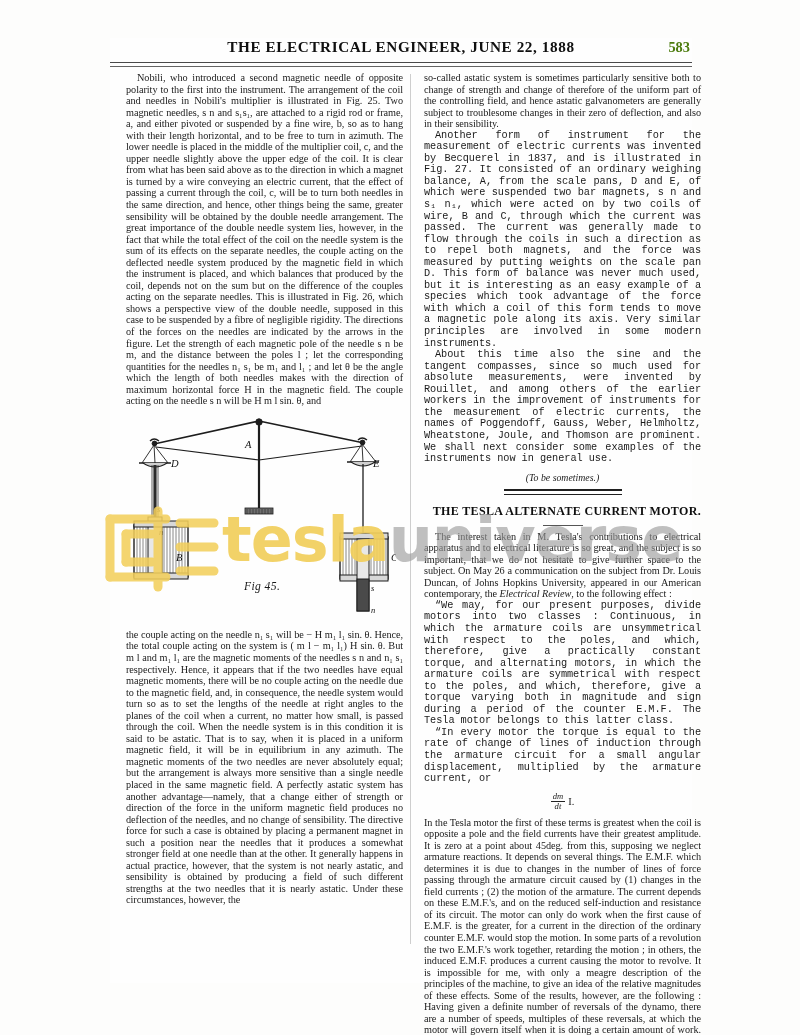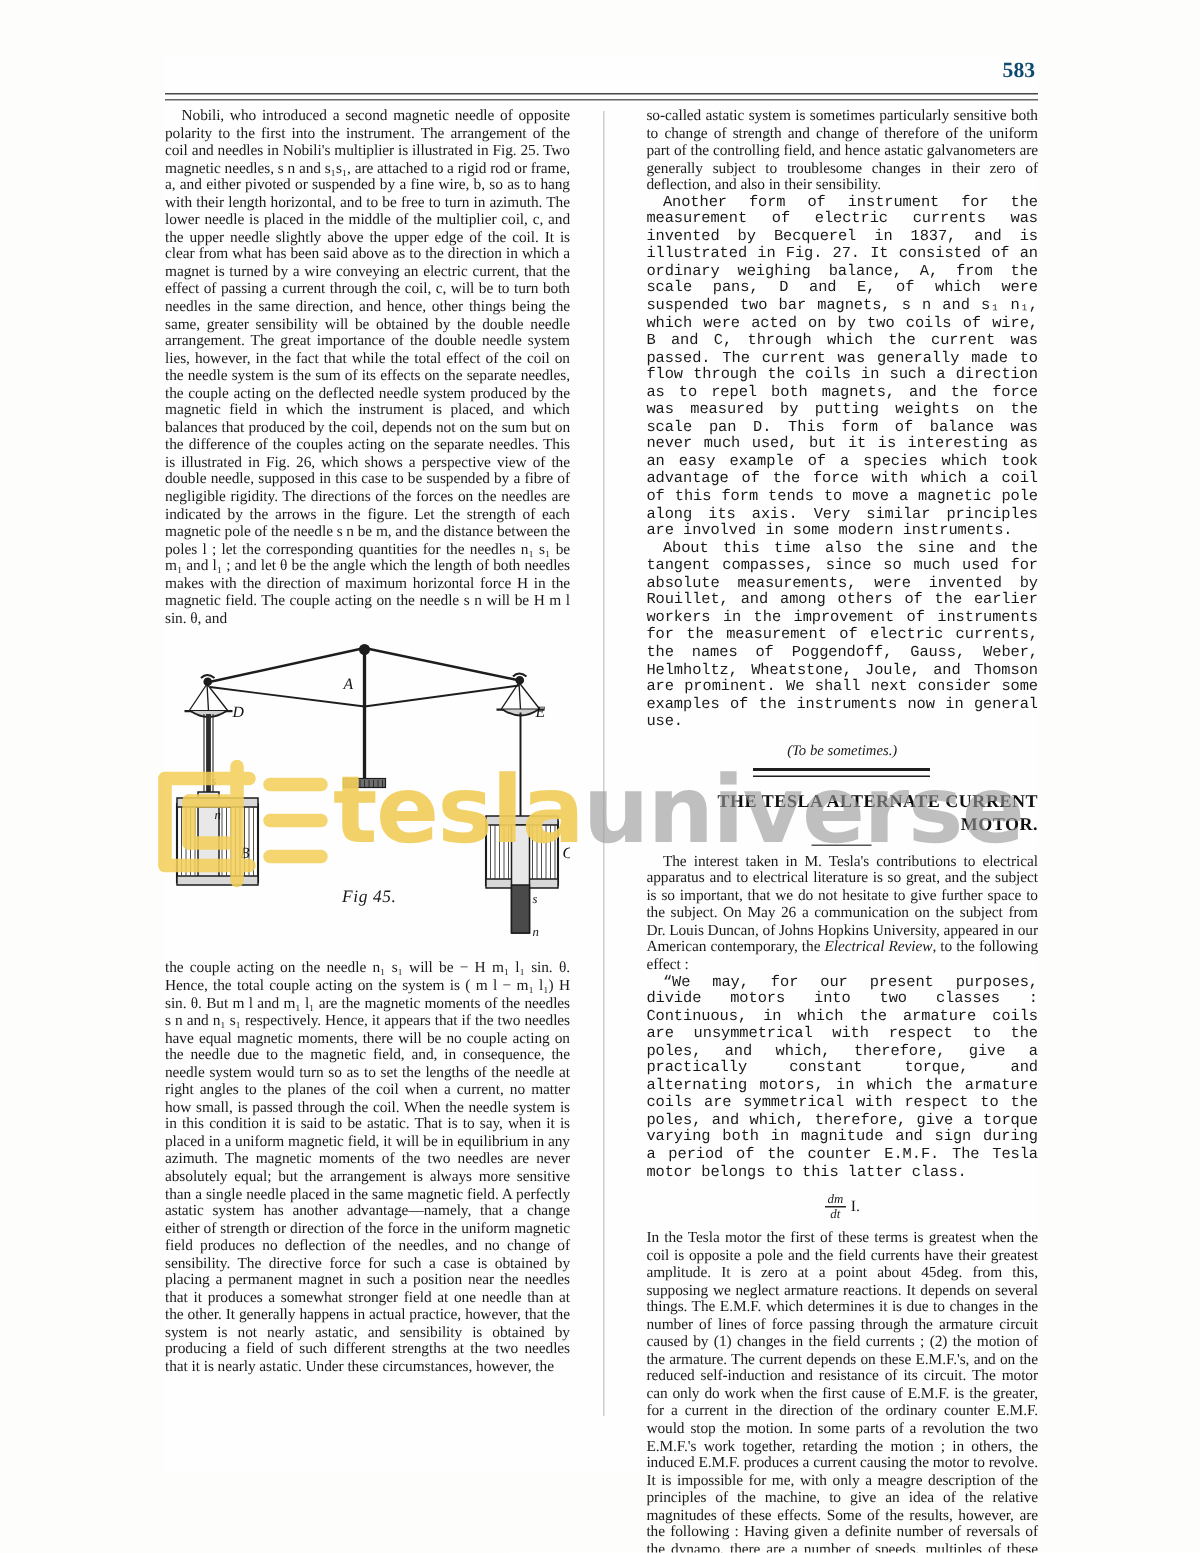--- a/index.html
+++ b/index.html
@@ -48,42 +48,42 @@
     letter-spacing: 0.6px;
     white-space: nowrap;
     color: #101010;
   }
   .masthead-folio {
     position: absolute;
     right: 2px;
     top: 1px;
     font-weight: bold;
     font-size: 14.4px;
-    color: #0c4a6e;
+    color: #4d7c0f;
   }
   .rule-double {
     position: absolute;
     left: 0;
     right: 0;
     top: 24px;
     height: 3px;
     border-top: 1.6px solid #2a2a2a;
     border-bottom: 0.8px solid #4a4a4a;
     opacity: 0.85;
   }
 
   
   .columns {
     position: absolute;
-    left: 0;
+    left: 16px;
     top: 34px;
     width: 582px;
     height: 911px;
     display: flex;
-    gap: 15px;
+    gap: 0;
   }
   .col {
     width: 277px;
     position: relative;
   }
   .col-left  { padding-right: 7px; }
   .col-right { padding-left: 13px; }
   .col-gutter {
     width: 1px;
     background: #bdbdbd;
@@ -205,20 +205,21 @@
   .wm-mark { position: absolute; left: 0; top: 0; opacity: 0.95; }
 </style>
 </head>
 <body>
 
 <div id="page">
 
   <div class="scan">
 
     <div class="masthead">
+      <div class="masthead-title">THE ELECTRICAL ENGINEER, JUNE 22, 1888</div>
       <div class="masthead-folio">583</div>
       <div class="rule-double"></div>
     </div>
 
     <div class="columns">
 
       <div class="col col-left">
 
         <p class="body-par tight">Nobili, who introduced a second magnetic needle of opposite polarity to the first into the instrument. The arrangement of the coil and needles in Nobili's multiplier is illustrated in Fig. 25. Two magnetic needles, s n and s₁s₁, are attached to a rigid rod or frame, a, and either pivoted or suspended by a fine wire, b, so as to hang with their length horizontal, and to be free to turn in azimuth. The lower needle is placed in the middle of the multiplier coil, c, and the upper needle slightly above the upper edge of the coil. It is clear from what has been said above as to the direction in which a magnet is turned by a wire conveying an electric current, that the effect of passing a current through the coil, c, will be to turn both needles in the same direction, and hence, other things being the same, greater sensibility will be obtained by the double needle arrangement. The great importance of the double needle system lies, however, in the fact that while the total effect of the coil on the needle system is the sum of its effects on the separate needles, the couple acting on the deflected needle system produced by the magnetic field in which the instrument is placed, and which balances that produced by the coil, depends not on the sum but on the difference of the couples acting on the separate needles. This is illustrated in Fig. 26, which shows a perspective view of the double needle, supposed in this case to be suspended by a fibre of negligible rigidity. The directions of the forces on the needles are indicated by the arrows in the figure. Let the strength of each magnetic pole of the needle s n be m, and the distance between the poles l ; let the corresponding quantities for the needles n₁ s₁ be m₁ and l₁ ; and let θ be the angle which the length of both needles makes with the direction of maximum horizontal force H in the magnetic field. The couple acting on the needle s n will be H m l sin. θ, and</p>
 
@@ -316,20 +317,21 @@
         <div class="rule-short"></div>
 
         <div class="section-head">THE TESLA ALTERNATE CURRENT MOTOR.</div>
 
         <div class="rule-hair"></div>
 
         <p class="body-par tight"><span>The interest taken in M. Tesla's contributions to electrical apparatus and to electrical literature is so great, and the subject is so important, that we do not hesitate to give further space to the subject. On May 26 a communication on the subject from Dr. Louis Duncan, of Johns Hopkins University, appeared in our American contemporary, the </span><i>Electrical Review</i><span>, to the following effect :</span></p>
 
         <p class="body-par tight">“We may, for our present purposes, divide motors into two classes : Continuous, in which the armature coils are unsymmetrical with respect to the poles, and which, therefore, give a practically constant torque, and alternating motors, in which the armature coils are symmetrical with respect to the poles, and which, therefore, give a torque varying both in magnitude and sign during a period of the counter E.M.F. The Tesla motor belongs to this latter class.</p>
 
+        <p class="body-par tight">“In every motor the torque is equal to the rate of change of lines of induction through the armature circuit for a small angular displacement, multiplied by the armature current, or</p>
 
         <div class="formula">
           <span class="frac">
             <span class="num">dm</span>
             <span class="den">dt</span>
           </span><span class="post">I.</span>
         </div>
 
         <p class="body-par tight noindent">In the Tesla motor the first of these terms is greatest when the coil is opposite a pole and the field currents have their greatest amplitude. It is zero at a point about 45deg. from this, supposing we neglect armature reactions. It depends on several things. The E.M.F. which determines it is due to changes in the number of lines of force passing through the armature circuit caused by (1) changes in the field currents ; (2) the motion of the armature. The current depends on these E.M.F.'s, and on the reduced self-induction and resistance of its circuit. The motor can only do work when the first cause of E.M.F. is the greater, for a current in the direction of the ordinary counter E.M.F. would stop the motion. In some parts of a revolution the two E.M.F.'s work together, retarding the motion ; in others, the induced E.M.F. produces a current causing the motor to revolve. It is impossible for me, with only a meagre description of the principles of the machine, to give an idea of the relative magnitudes of these effects. Some of the results, however, are the following : Having given a definite number of reversals of the dynamo, there are a number of speeds, multiples of these reversals, at which the motor will govern itself when it is doing a certain amount of work. At one of these speeds, depending on the construction of the motor, the output will be a maximum.</p>
       </div>

